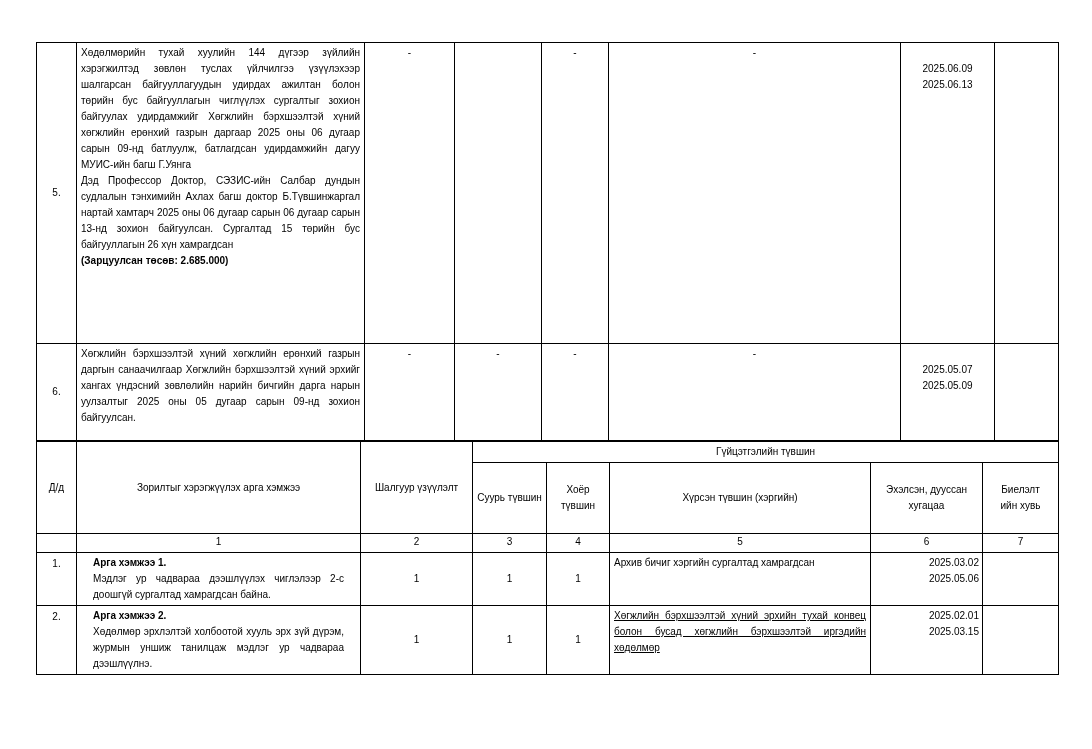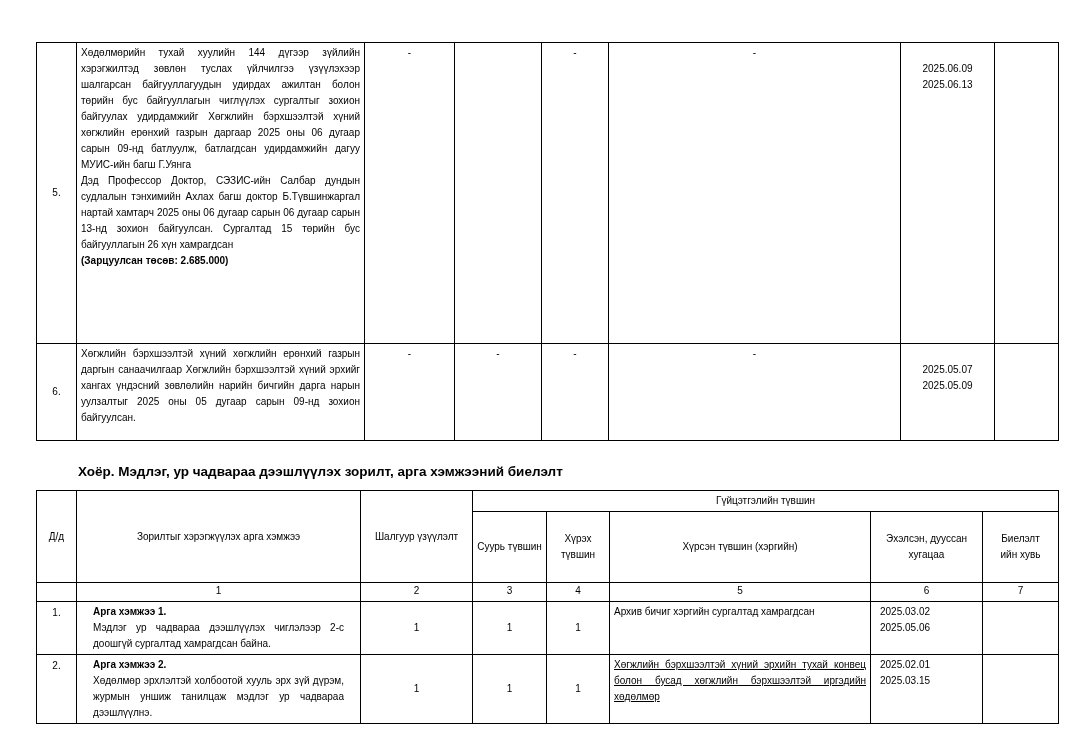--- a/index.html
+++ b/index.html
@@ -59,21 +59,21 @@
   #t2 .h2 { height: 71px; }
   #t2 .hnum { height: 19px; }
   #t2 .hnum td { text-align: center; padding: 0 2px; }
   #t2 .th-target { padding: 2px 10px; overflow-wrap: break-word; word-break: break-word; }
   #t2 .th-period { padding: 2px 6px; }
   #t2 .th-percent { padding: 2px 9px; }
   #t2 .rownum { text-align: center; vertical-align: top; padding-top: 3px; }
   #t2 .measure { padding: 2px 16px; }
   #t2 .val { text-align: center; vertical-align: middle; }
   #t2 .achieved { padding: 2px 4px; margin-left: 8px; }
-  #t2 .datecell { text-align: left; vertical-align: top; padding-left: 9px; }
+  #t2 .datecell { text-align: right; vertical-align: top; padding-left: 9px; }
   .date-line { display: block; }
 </style>
 </head>
 <body>
 
 <div class="page">
 
   <table id="t1">
     <colgroup>
       <col style="width:40px">
@@ -114,21 +114,20 @@
       <td class="dashcell">-</td>
       <td class="datecell">
         <span class="date-line">2025.05.07</span>
         <span class="date-line">2025.05.09</span>
       </td>
       <td class="dashcell"></td>
     </tr>
   </tbody>
     </table>
 
-  <div class="section-title">Хоёр. Мэдлэг, ур чадвараа дээшлүүлэх зорилт, арга хэмжээний биелэлт</div>
 
   <table id="t2">
     <colgroup>
       <col style="width:40px">
         <col style="width:284px">
         <col style="width:112px">
         <col style="width:74px">
       <col style="width:63px">
         <col style="width:261px">
         <col style="width:112px">
@@ -136,21 +135,21 @@
     </colgroup>
     <tbody>
         <tr class="h1">
       <th rowspan="2">Д/д</th>
       <th rowspan="2">Зорилтыг хэрэгжүүлэх арга хэмжээ</th>
       <th rowspan="2">Шалгуур үзүүлэлт</th>
       <th colspan="5">Гүйцэтгэлийн түвшин</th>
     </tr>
     <tr class="h2">
       <th>Суурь түвшин</th>
-      <th class="th-target">Хүрэх түвшин</th>
+      <th class="th-target">Хоёр түвшин</th>
       <th>Хүрсэн түвшин (хэргийн)</th>
       <th class="th-period">Эхэлсэн, дууссан хугацаа</th>
       <th class="th-percent">Биелэлт ийн хувь</th>
     </tr>
     <tr class="hnum">
       <td></td>
       <td>1</td>
       <td>2</td>
       <td>3</td>
       <td>4</td>

